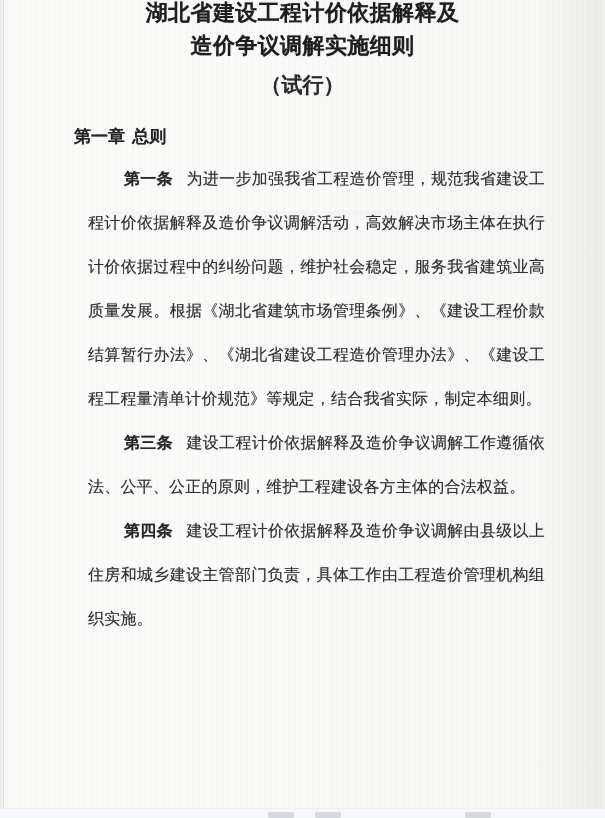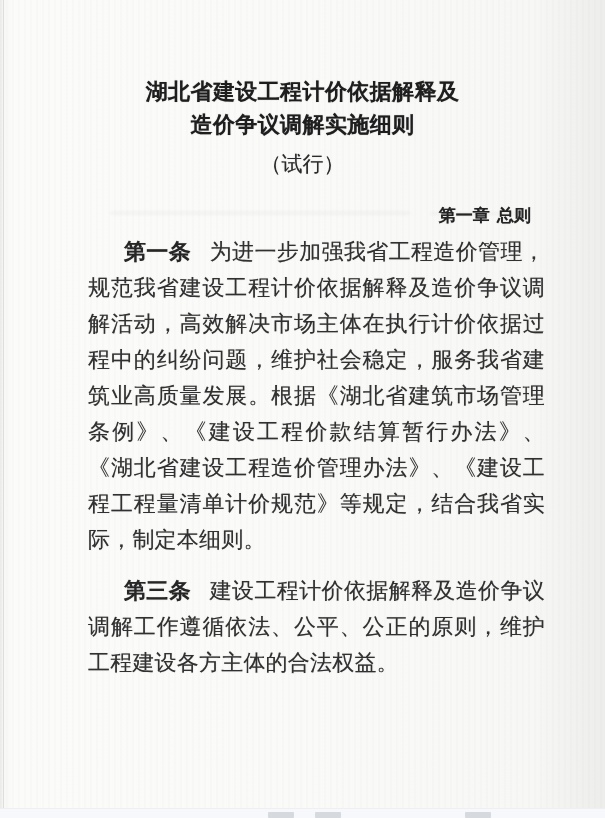--- a/index.html
+++ b/index.html
@@ -22,38 +22,38 @@
   }
   .doc{
     position:absolute;left:88px;top:0;width:457px;
   }
   .heading-group{position:relative;left:-14px;}
   .t1,.t2{
     margin:0;text-align:center;font-size:22px;line-height:25px;
     font-weight:700;letter-spacing:0.4px;color:#1e1e1e;
     text-shadow:0 0 0.8px rgba(25,25,25,0.55);
   }
-  .t1{padding-top:79px;}
+  .t1{}
   .t2{margin-top:8px;}
   .t3{
     margin:14px 0 0;text-align:center;font-size:21px;line-height:26px;
-    font-weight:400;color:#2b2b2b;text-shadow:0 0 0.7px rgba(40,40,40,0.5);
+    font-weight:700;color:#2b2b2b;text-shadow:0 0 0.7px rgba(40,40,40,0.5);
   }
   .chapter{
-    margin:29px 0 0;text-align:right;font-size:17px;line-height:19px;
+    margin:29px 0 0;text-align:left;font-size:17px;line-height:19px;
     font-weight:700;color:#242424;word-spacing:3px;
     text-shadow:0 0 0.7px rgba(30,30,30,0.5);
   }
   .body-text{margin-top:11px;}
   .article{
-    margin:0;font-size:22px;line-height:36px;
+    margin:0;font-size:16px;line-height:44px;
     text-align:justify;text-indent:36px;letter-spacing:0.2px;
-    color:#313131;text-shadow:0 0 0.7px rgba(48,48,48,0.5);font-family:Liberation Mono, monospace;
+    color:#313131;text-shadow:0 0 0.7px rgba(48,48,48,0.5);
   }
-  .article.spaced{margin-top:15px;}
+  .article.spaced{margin-top:0;}
   .article .num{font-weight:700;margin-right:0.85em;color:#262626;}
   .noise{
     position:absolute;pointer-events:none;background:#bdbdbd;opacity:0.10;
     filter:blur(1px);border-radius:2px;
   }
   .n1{left:110px;top:211px;width:300px;height:4px;}
   .n2{left:430px;top:212px;width:90px;height:3px;}
   .bottom-strip{
     position:absolute;left:0;bottom:0;width:605px;height:9px;
     background:#f6f8fb;border-top:1px solid #efeff1;
@@ -80,20 +80,21 @@
     <div class="heading-group">
       <h1 class="t1">湖北省建设工程计价依据解释及</h1>
       <h1 class="t2">造价争议调解实施细则</h1>
       <div class="t3">（试行）</div>
       <h2 class="chapter">第一章 总则</h2>
     </div>
 
     <div class="body-text">
       <p class="article"><span class="num">第一条</span><span>为进一步加强我省工程造价管理，规范我省建设工程计价依据解释及造价争议调解活动，高效解决市场主体在执行计价依据过程中的纠纷问题，维护社会稳定，服务我省建筑业高质量发展。根据《湖北省建筑市场管理条例》、《建设工程价款结算暂行办法》、《湖北省建设工程造价管理办法》、《建设工程工程量清单计价规范》等规定，结合我省实际，制定本细则。</span></p>
       <p class="article spaced"><span class="num">第三条</span><span>建设工程计价依据解释及造价争议调解工作遵循依法、公平、公正的原则，维护工程建设各方主体的合法权益。</span></p>
+      <p class="article spaced"><span class="num">第四条</span><span>建设工程计价依据解释及造价争议调解由县级以上住房和城乡建设主管部门负责，具体工作由工程造价管理机构组织实施。</span></p>
     </div>
   </div>
 
   <div class="bottom-strip">
     <i class="tab tab1"></i>
     <i class="tab tab2"></i>
     <i class="tab tab3"></i>
   </div>
 </div>
 

